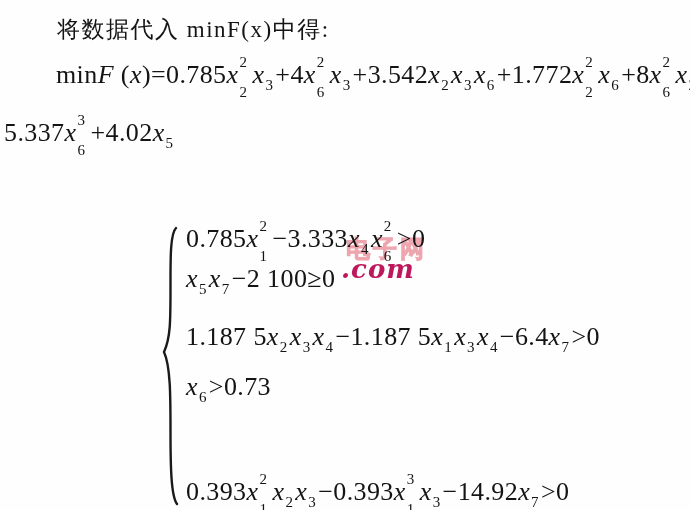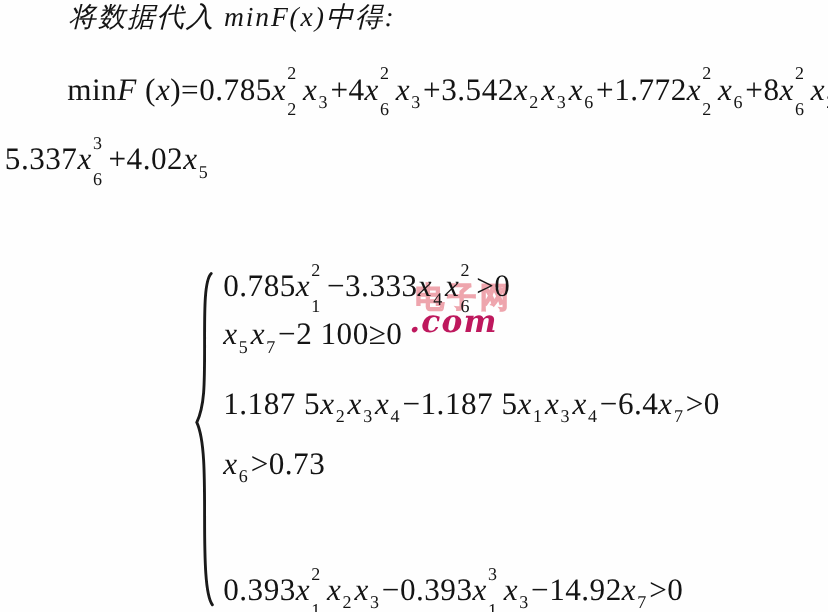--- a/index.html
+++ b/index.html
@@ -45,21 +45,21 @@
 </head>
 <body>
 
 <div id="page">
 
   <div id="watermark">
     <span id="wm-cn" style="color: rgba(236, 150, 160, 0.35); -webkit-text-stroke: 1px rgb(236, 150, 160);">电子网</span>
     <span id="wm-com" style="color: #be185d;">.com</span>
   </div>
 
-  <div class="cnline" style="left:57px;top:1px;font-style:italic;"><span class="tx">将数据代入 min</span><span class="var">F</span><span class="tx">(</span><span class="var">x</span><span class="tx">)中得:</span></div>
+  <div class="cnline" style="left:57px;top:16px;"><span class="tx">将数据代入 min</span><span class="var">F</span><span class="tx">(</span><span class="var">x</span><span class="tx">)中得:</span></div>
 
   <div class="math" style="left:56px;top:62px;"><span class="tx">min</span><span class="var">F</span><span class="tx"> (</span><span class="var">x</span><span class="tx">)=</span><span class="tx">0.785</span><span class="var">x</span><span class="ss"><span class="sp">2</span><span class="sb">2</span></span><span class="var">x</span><span class="sbo">3</span><span class="tx">+4</span><span class="var">x</span><span class="ss"><span class="sp">2</span><span class="sb">6</span></span><span class="var">x</span><span class="sbo">3</span><span class="tx">+3.542</span><span class="var">x</span><span class="sbo">2</span><span class="var">x</span><span class="sbo">3</span><span class="var">x</span><span class="sbo">6</span><span class="tx">+1.772</span><span class="var">x</span><span class="ss"><span class="sp">2</span><span class="sb">2</span></span><span class="var">x</span><span class="sbo">6</span><span class="tx">+8</span><span class="var">x</span><span class="ss"><span class="sp">2</span><span class="sb">6</span></span><span class="var">x</span><span class="sbo">2</span></div>
 
   <div class="math" style="left:4px;top:120px;"><span class="tx">5.337</span><span class="var">x</span><span class="ss"><span class="sp">3</span><span class="sb">6</span></span><span class="tx">+4.02</span><span class="var">x</span><span class="sbo">5</span></div>
 
 
   <svg id="brace" width="20" height="280" viewBox="0 0 20 280">
     <path d="M 16 2 C 10 8, 10.5 35, 10.5 62 C 10.5 95, 10.5 112, 4 126
              C 10.5 140, 10.5 170, 10.5 205 C 10.5 240, 11 270, 17 278" fill="none" stroke="#1a1a1a" stroke-width="2.4" stroke-linecap="round"></path>
   </svg>

